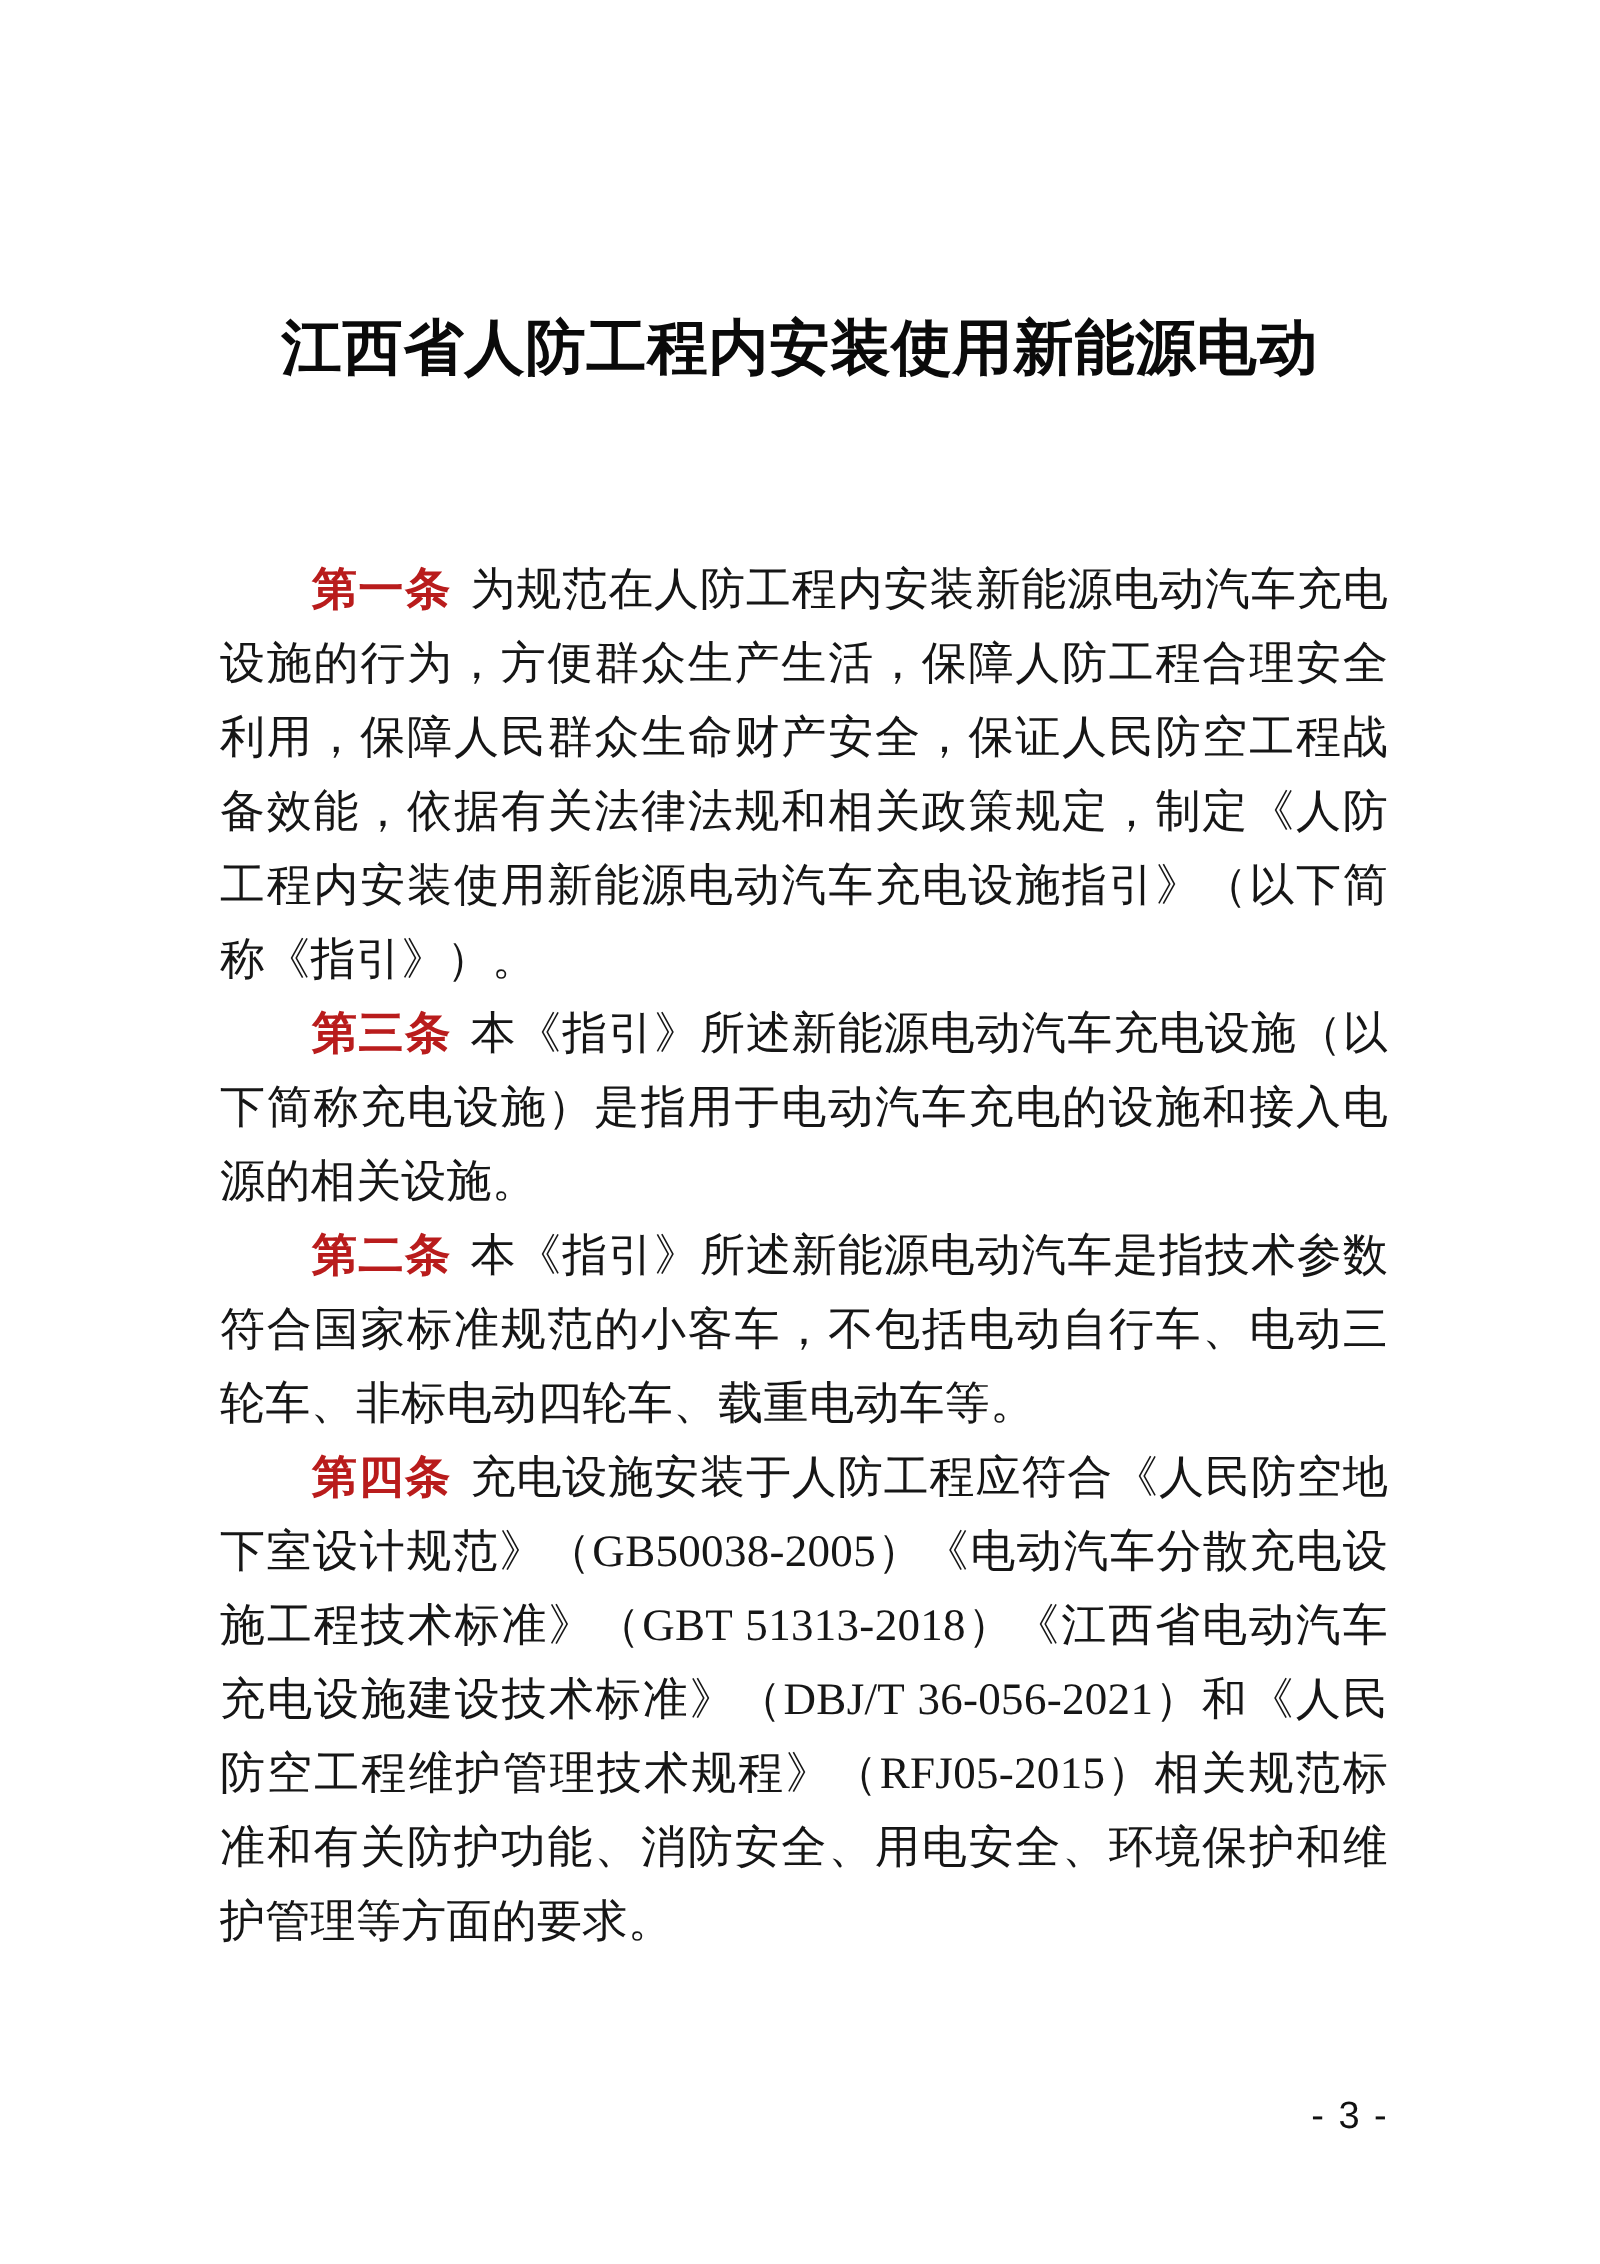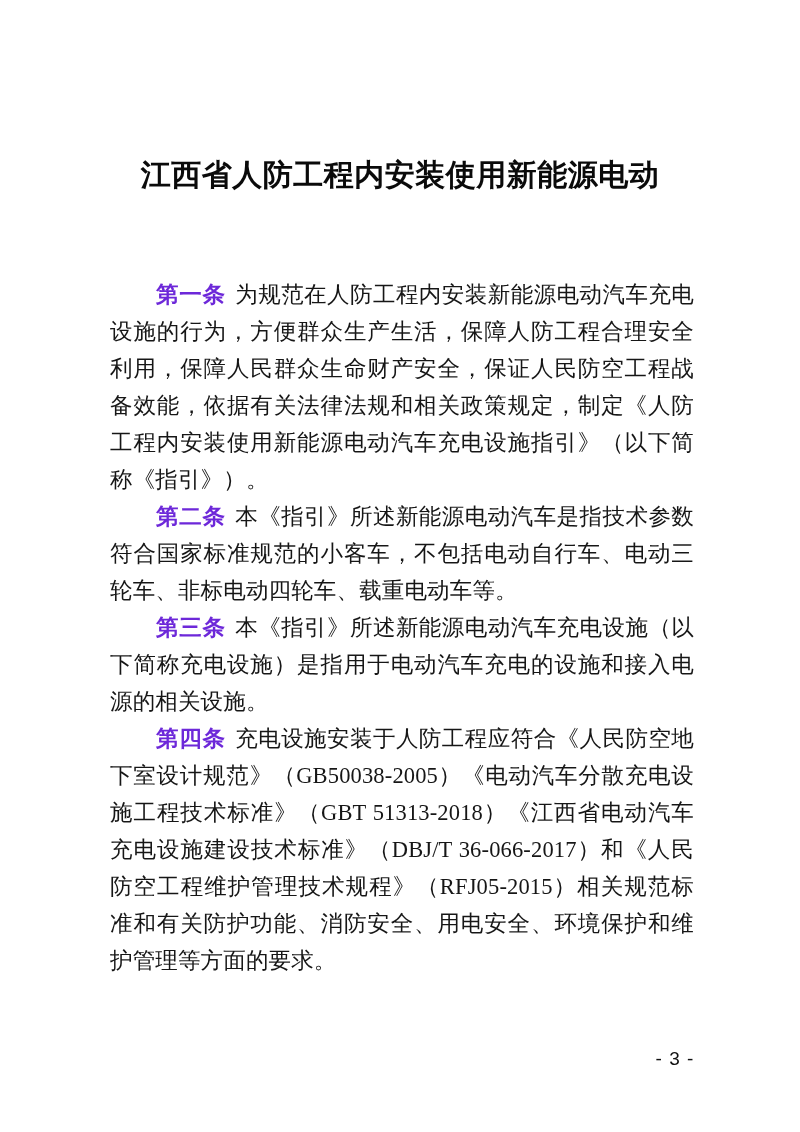--- a/index.html
+++ b/index.html
@@ -63,21 +63,21 @@
     text-justify: inter-character;
     color: #161616;
     text-indent: 46px;
     letter-spacing: 0.15px;
   }
 
   .art-no {
     font-family: "Liberation Sans", "DejaVu Sans", sans-serif;
     font-weight: 700;
     letter-spacing: 0.5px;
-    color: #6d28d9;
+    color: #b91c1c;
   }
   .art-sep {
     display: inline-block;
     width: 9px;
   }
 
   
   .page-number {
     position: absolute;
     left: 0;
@@ -104,29 +104,29 @@
     <span class="tline">江西省人防工程内安装使用新能源电动</span>
   </div>
 
   <div class="body-block">
 
     <p class="para">
       <span class="art-no">第一条</span><span class="art-sep"></span><span>为规范在人防工程内安装新能源电动汽车充电设施的行为，方便群众生产生活，保障人防工程合理安全利用，保障人民群众生命财产安全，保证人民防空工程战备效能，依据有关法律法规和相关政策规定，制定《人防工程内安装使用新能源电动汽车充电设施指引》（以下简称《指引》）。</span>
     </p>
 
     <p class="para">
+      <span class="art-no">第三条</span><span class="art-sep"></span><span>本《指引》所述新能源电动汽车充电设施（以下简称充电设施）是指用于电动汽车充电的设施和接入电源的相关设施。</span>
+    </p>
+
+    <p class="para">
       <span class="art-no">第二条</span><span class="art-sep"></span><span>本《指引》所述新能源电动汽车是指技术参数符合国家标准规范的小客车，不包括电动自行车、电动三轮车、非标电动四轮车、载重电动车等。</span>
     </p>
 
     <p class="para">
-      <span class="art-no">第三条</span><span class="art-sep"></span><span>本《指引》所述新能源电动汽车充电设施（以下简称充电设施）是指用于电动汽车充电的设施和接入电源的相关设施。</span>
-    </p>
-
-    <p class="para">
-      <span class="art-no">第四条</span><span class="art-sep"></span><span>充电设施安装于人防工程应符合《人民防空地下室设计规范》（GB50038-2005）《电动汽车分散充电设施工程技术标准》（GBT 51313-2018）《江西省电动汽车充电设施建设技术标准》（DBJ/T 36-066-2017）和《人民防空工程维护管理技术规程》（RFJ05-2015）相关规范标准和有关防护功能、消防安全、用电安全、环境保护和维护管理等方面的要求。</span>
+      <span class="art-no">第四条</span><span class="art-sep"></span><span>充电设施安装于人防工程应符合《人民防空地下室设计规范》（GB50038-2005）《电动汽车分散充电设施工程技术标准》（GBT 51313-2018）《江西省电动汽车充电设施建设技术标准》（DBJ/T 36-056-2021）和《人民防空工程维护管理技术规程》（RFJ05-2015）相关规范标准和有关防护功能、消防安全、用电安全、环境保护和维护管理等方面的要求。</span>
     </p>
 
 
   </div>
 
   <div class="page-number">
     <span class="pn-inner">- 3 -</span>
   </div>
 
 </div>

